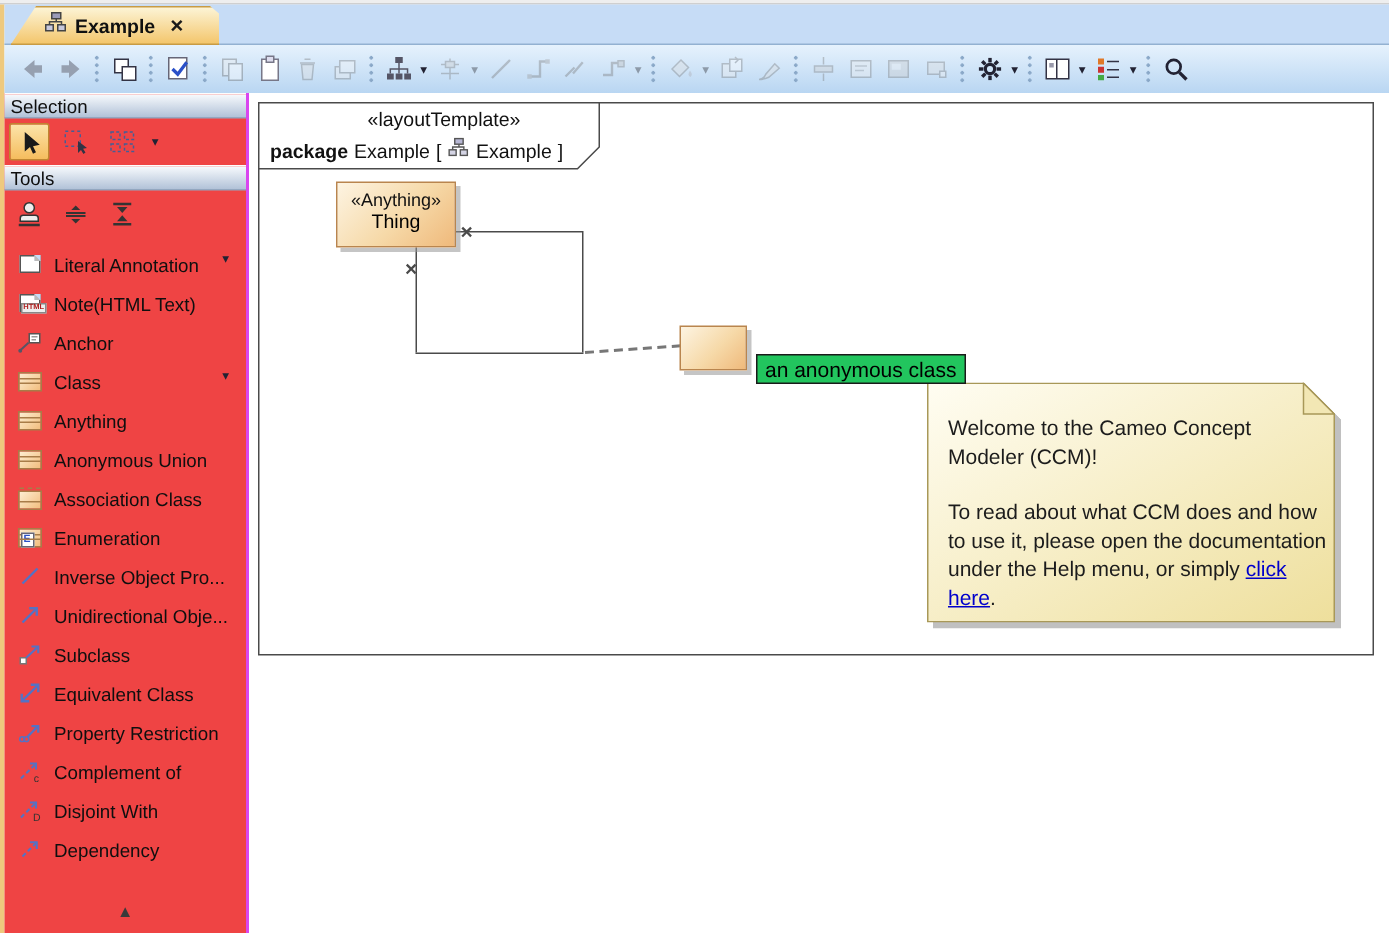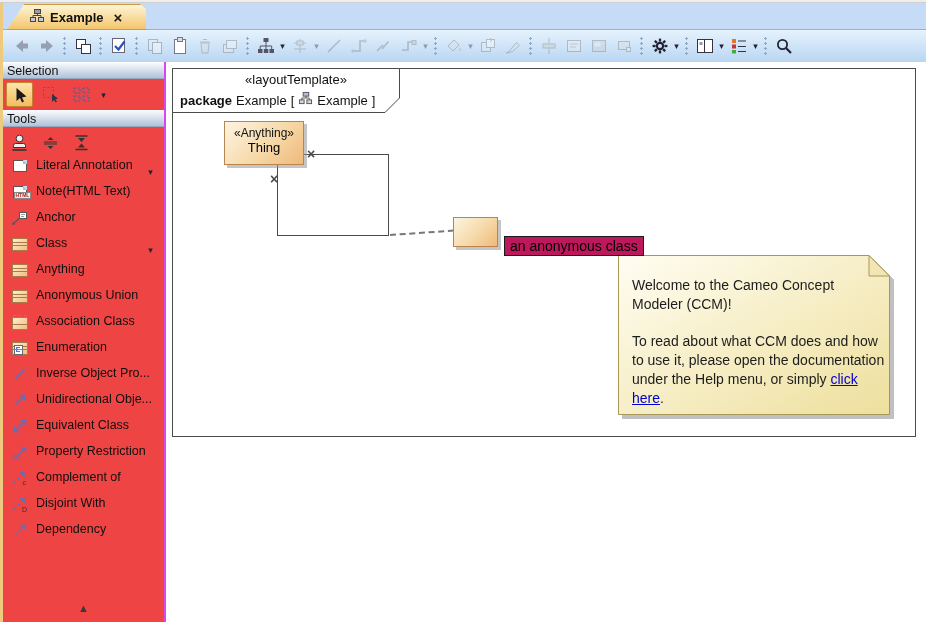--- a/index.html
+++ b/index.html
@@ -34,21 +34,21 @@
 
   
   .sidebar{left:3px;top:62px;width:163px;height:560px;background:#ef4444;
            border-right:2px solid #d946ef;box-sizing:border-box}
   .shead{height:17px;background:linear-gradient(#f7fafd,#b2c2d8);
          border-top:1px solid #fdfdfd;border-bottom:1px solid #93a7c0;
          font-size:12.5px;color:#0f0f0f;padding:1px 0 0 4px;box-sizing:border-box}
   .srow{height:31px;display:flex;align-items:center;padding-left:3px;gap:4px}
   .stool{width:27px;height:25px;display:flex;align-items:center;justify-content:center;box-sizing:border-box}
   .stool.sel{background:linear-gradient(#fce4aa,#f5bd5e);border:1px solid #c08631;border-radius:2px}
-  .sitem{height:26px;display:flex;align-items:flex-start;gap:7px;padding-left:7px;
+  .sitem{height:26px;display:flex;align-items:flex-end;gap:7px;padding-left:7px;
          font-size:12.5px;color:#0f0f0f;position:relative}
   .sitem .caret{position:absolute;right:9px;top:9px}
   .scroll-up{position:absolute;bottom:8px;left:0;width:100%;text-align:center;
              font-size:11px;color:#3a3a3a}
 
   
   .ic{width:19px;height:16px;flex:0 0 19px;display:flex;align-items:center;justify-content:center;position:relative}
   .ic-page{width:14px;height:12px;background:#fff;border:1px solid #555;box-sizing:border-box;position:relative}
   .ic-page::before{content:"";position:absolute;right:-1px;top:-1px;width:0;height:0;
       border-left:4px solid #bbb;border-top:4px solid #c6dcf6}
@@ -75,21 +75,21 @@
       box-shadow:3px 3px 0 rgba(150,150,150,.55)}
   .thing-box{left:224px;top:121px;width:80px;height:44px;text-align:center}
   .thing-st{font-size:12px;color:#111;margin-top:4px}
   .thing-nm{font-size:13px;font-weight:normal;color:#000}
   .anon-box{left:453px;top:217px;width:45px;height:30px}
   .hline{border-top:1px solid #4a4a4a;height:0}
   .vline{border-left:1px solid #4a4a4a;width:0}
   .xmark{font-size:14px;font-weight:bold;color:#4a4a4a;line-height:1}
   .dash-conn{width:64px;height:0;border-top:2px dashed #777;transform:rotate(-4deg);transform-origin:left center}
 
-  .anon-label{left:504px;top:236px;background:#be185d;border:1px solid #1a1a1a;
+  .anon-label{left:504px;top:236px;background:#22c55e;border:1px solid #1a1a1a;
       padding:1px 5px;font-size:14px;color:#000;z-index:5;white-space:nowrap}
 
   .note-wrap{left:618px;top:255px;width:272px;height:160px;filter:drop-shadow(4px 4px 0 rgba(140,140,140,.55))}
   .note-text{left:632px;top:276px;width:254px;font-size:14px;line-height:19px;color:#1c1c1c;z-index:4}
   .note-p2{margin-top:18px}
   .note-link{color:#0000cc;text-decoration:underline}
 </style>
 </head>
 <body>
 
@@ -414,20 +414,30 @@
     <span>Inverse Object Pro...</span>
   </div>
   <div class="sitem">
     <span class="ic">
         <svg width="16" height="16">
           <line x1="3" y1="13" x2="12" y2="4" stroke="#5572c4" stroke-width="1.6"></line>
           <path d="M7.5 3.5 H12.5 V8.5" fill="none" stroke="#5572c4" stroke-width="1.6"></path>
         </svg>
       </span>
     <span>Unidirectional Obje...</span>
+  </div>
+  <div class="sitem">
+    <span class="ic">
+        <svg width="16" height="16">
+          <rect x="1.5" y="10.5" width="4" height="4" fill="#fff" stroke="#777"></rect>
+          <line x1="5.5" y1="10.5" x2="13" y2="3.5" stroke="#5572c4" stroke-width="1.4"></line>
+          <path d="M9 3 H13.5 V7.5" fill="none" stroke="#5572c4" stroke-width="1.4"></path>
+        </svg>
+      </span>
+    <span>Subclass</span>
   </div>
   <div class="sitem">
     <span class="ic">
         <svg width="16" height="16">
           <line x1="3" y1="13" x2="13" y2="3" stroke="#5572c4" stroke-width="1.6"></line>
           <path d="M8.5 2.5 H13.5 V7.5 M7.5 13.5 H2.5 V8.5" fill="none" stroke="#5572c4" stroke-width="1.6"></path>
         </svg>
       </span>
     <span>Equivalent Class</span>
   </div>

